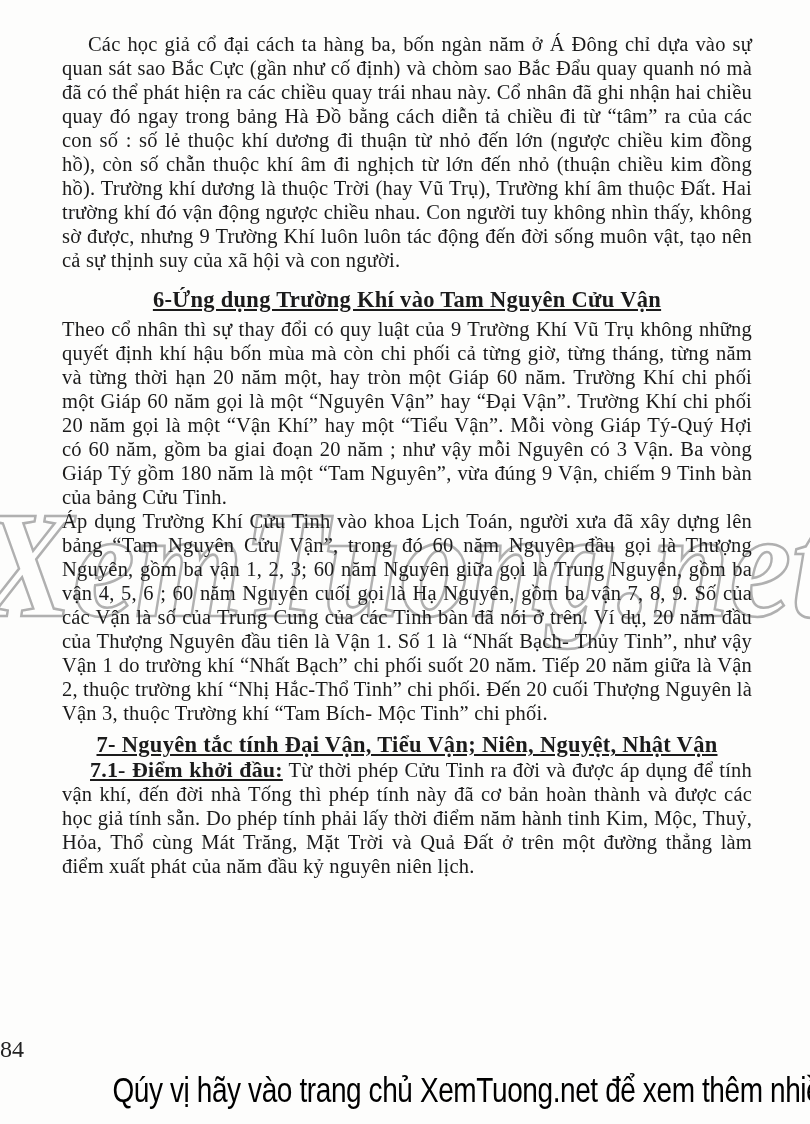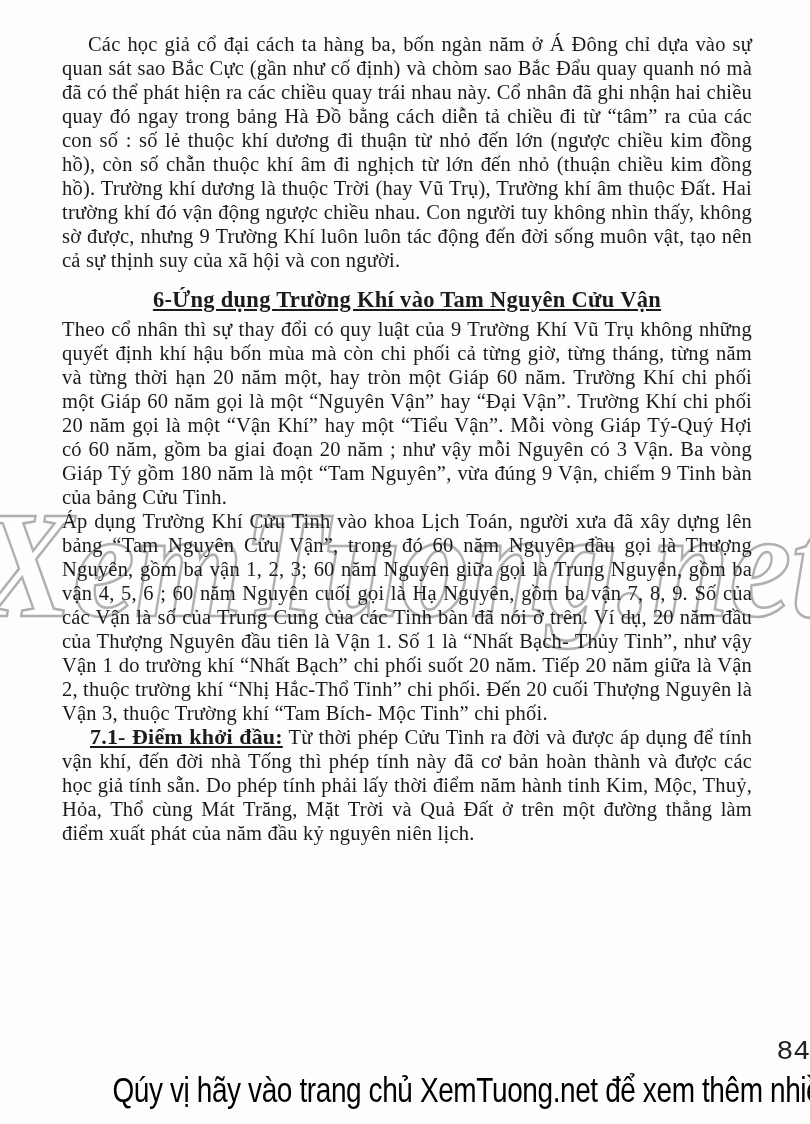--- a/index.html
+++ b/index.html
@@ -48,25 +48,24 @@
   .lead-in{
     font-weight:bold;
     font-size:22px;
     text-decoration:underline;
     margin-left:28px;
   }
   .pageno{
     position:absolute;
     left:0; right:0;
     top:1036px;
-    text-align:right;
-    font-size:28px;
+    text-align:left;
+    font-size:24px;
     color:#222;
     z-index:1;
-    font-family:Liberation Mono, monospace;
   }
   .footer{
     position:absolute;
     left:0; right:0;
     top:1070px;
     text-align:center;
     z-index:1;
   }
   .footer-inner{
     display:inline-block;
@@ -96,20 +95,21 @@
     <p class="body-par indent-first">Các học giả cổ đại cách ta hàng ba, bốn ngàn năm ở Á Đông chỉ dựa vào sự quan sát sao Bắc Cực (gần như cố định) và chòm sao Bắc Đẩu quay quanh nó mà đã có thể phát hiện ra các chiều quay trái nhau này. Cổ nhân đã ghi nhận hai chiều quay đó ngay trong bảng Hà Đồ bằng cách diễn tả chiều đi từ “tâm” ra của các con số : số lẻ thuộc khí dương đi thuận từ nhỏ đến lớn (ngược chiều kim đồng hồ), còn số chẵn thuộc khí âm đi nghịch từ lớn đến nhỏ (thuận chiều kim đồng hồ). Trường khí dương là thuộc Trời (hay Vũ Trụ), Trường khí âm thuộc Đất. Hai trường khí đó vận động ngược chiều nhau. Con người tuy không nhìn thấy, không sờ được, nhưng 9 Trường Khí luôn luôn tác động đến đời sống muôn vật, tạo nên cả sự thịnh suy của xã hội và con người.</p>
 
     <div class="heading">6-Ứng dụng Trường Khí vào Tam Nguyên Cửu Vận</div>
 
     <p class="body-par">Theo cổ nhân thì sự thay đổi có quy luật của 9 Trường Khí Vũ Trụ không những quyết định khí hậu bốn mùa mà còn chi phối cả từng giờ, từng tháng, từng năm và từng thời hạn 20 năm một, hay tròn một Giáp 60 năm. Trường Khí chi phối một Giáp 60 năm gọi là một “Nguyên Vận” hay “Đại Vận”. Trường Khí chi phối 20 năm gọi là một “Vận Khí” hay một “Tiểu Vận”. Mỗi vòng Giáp Tý-Quý Hợi có 60 năm, gồm ba giai đoạn 20 năm ; như vậy mỗi Nguyên có 3 Vận. Ba vòng Giáp Tý gồm 180 năm là một “Tam Nguyên”, vừa đúng 9 Vận, chiếm 9 Tinh bàn của bảng Cửu Tinh.</p>
 
     <p class="body-par">Áp dụng Trường Khí Cửu Tinh vào khoa Lịch Toán, người xưa đã xây dựng lên bảng “Tam Nguyên Cửu Vận”, trong đó 60 năm Nguyên đầu gọi là Thượng Nguyên, gồm ba vận 1, 2, 3;  60 năm Nguyên giữa gọi là Trung Nguyên, gồm ba vận 4, 5, 6 ; 60 năm Nguyên cuối gọi là Hạ Nguyên, gồm  ba vận  7, 8, 9. Số của các Vận là số của Trung Cung của các Tinh bàn đã nói ở trên. Ví dụ, 20 năm đầu của Thượng Nguyên đầu tiên là Vận 1. Số 1 là “Nhất Bạch- Thủy Tinh”, như vậy Vận 1 do trường khí “Nhất Bạch” chi phối suốt 20 năm. Tiếp 20 năm giữa là Vận 2, thuộc trường khí “Nhị Hắc-Thổ Tinh” chi phối. Đến 20 cuối Thượng Nguyên là Vận 3, thuộc Trường khí “Tam Bích- Mộc Tinh” chi phối.</p>
 
 
 
+    <div class="heading tight">7- Nguyên tắc tính Đại Vận, Tiểu Vận; Niên, Nguyệt, Nhật Vận</div>
 
     <p class="body-par"><span class="lead-in">7.1- Điểm khởi đầu:</span><span> Từ thời phép Cửu Tinh ra đời và được áp dụng để tính vận khí, đến đời nhà Tống thì phép tính này đã cơ bản hoàn thành và được các học giả tính sẵn. Do phép tính phải lấy thời điểm năm hành tinh Kim, Mộc, Thuỷ, Hỏa, Thổ cùng Mát Trăng, Mặt Trời và Quả Đất ở trên một đường thẳng làm điểm xuất phát của năm đầu kỷ nguyên niên lịch.</span></p>
 
   </div>
 
   <div class="pageno">84</div>
 
   <div class="footer">
     <span class="footer-inner">Qúy vị hãy vào trang chủ XemTuong.net để xem thêm nhiều mục hay khác</span>
   </div>

